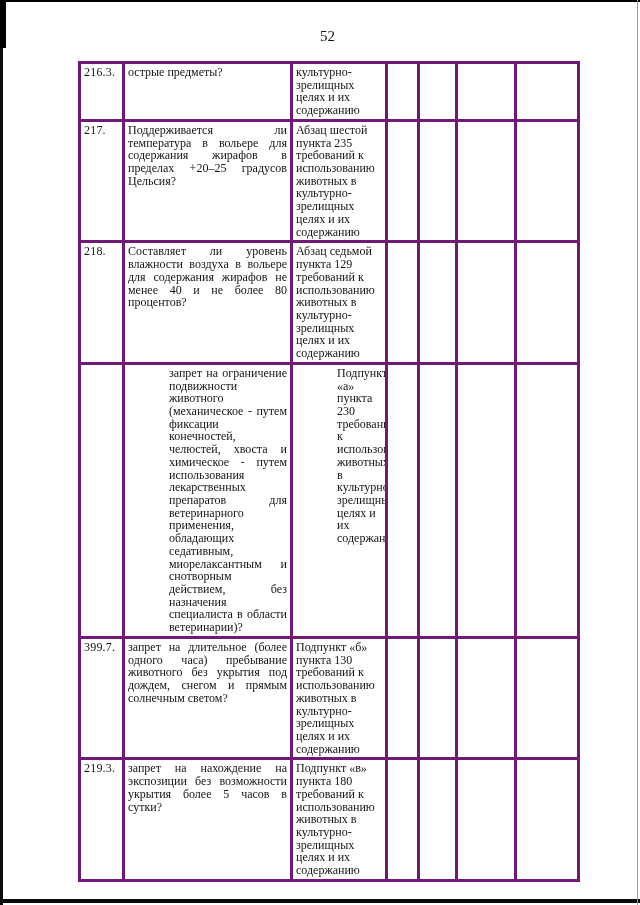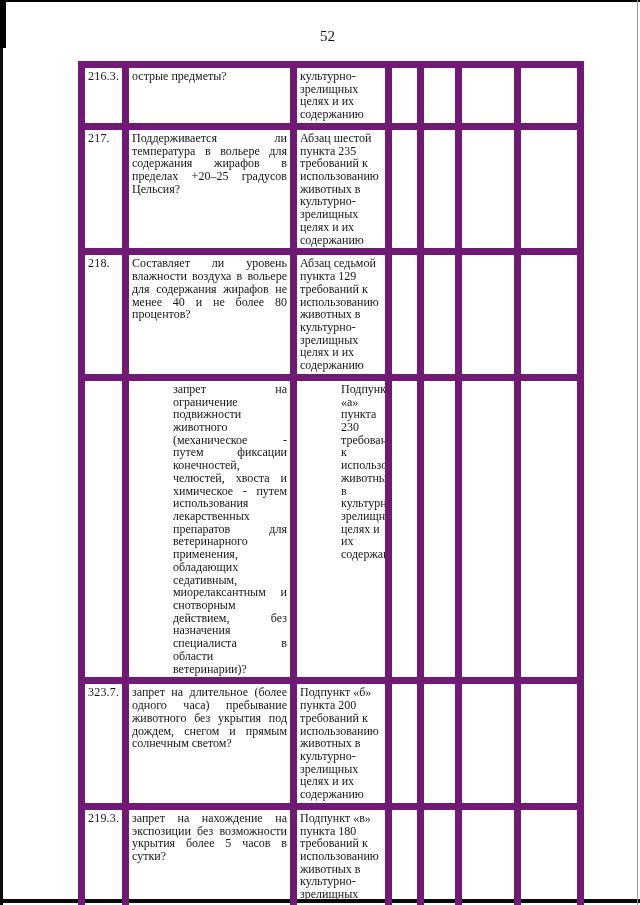--- a/index.html
+++ b/index.html
@@ -36,21 +36,21 @@
     position: absolute;
     left: 78px;
     top: 61px;
     width: 499px;
     border-collapse: collapse;
     table-layout: fixed;
     font-size: 12px;
     line-height: 1.06;
   }
   table.checklist td {
-    border: 7px solid #701a75;
+    border: 3px solid #701a75;
     vertical-align: top;
     padding: 2px 3px;
     overflow: hidden;
   }
   td.c-num  { padding-left: 6px; letter-spacing: 0.2px; }
   td.c-q    { text-align: justify; padding-left: 6px; padding-right: 5px; }
   td.c-ref  { text-align: left; padding-left: 2px; padding-right: 2px; }
   td.c-mark { text-align: center; }
 
   tr.r0 td { height: 50px; }
@@ -113,23 +113,23 @@
     <tr class="r4">
       <td class="c-num">219.1.</td>
       <td class="c-q">запрет на ограничение подвижности животного (механическое - путем фиксации конечностей, челюстей, хвоста и химическое - путем использования лекарственных препаратов для ветеринарного применения, обладающих седативным, миорелаксантным и снотворным действием, без назначения специалиста в области ветеринарии)?</td>
       <td class="c-ref">Подпункт «а» пункта 230 требований к использованию животных в культурно-зрелищных целях и их содержанию</td>
       <td class="c-mark"></td>
       <td class="c-mark"></td>
       <td class="c-mark"></td>
       <td class="c-mark"></td>
     </tr>
     <tr class="r5">
-      <td class="c-num">323.7.</td>
+      <td class="c-num">399.7.</td>
       <td class="c-q">запрет на длительное (более одного часа) пребывание животного без укрытия под дождем, снегом и прямым солнечным светом?</td>
-      <td class="c-ref">Подпункт «б» пункта 200 требований к использованию животных в культурно-зрелищных целях и их содержанию</td>
+      <td class="c-ref">Подпункт «б» пункта 130 требований к использованию животных в культурно-зрелищных целях и их содержанию</td>
       <td class="c-mark"></td>
       <td class="c-mark"></td>
       <td class="c-mark"></td>
       <td class="c-mark"></td>
     </tr>
     <tr class="r6">
       <td class="c-num">219.3.</td>
       <td class="c-q">запрет на нахождение на экспозиции без возможности укрытия более 5 часов в сутки?</td>
       <td class="c-ref">Подпункт «в» пункта 180 требований к использованию животных в культурно-зрелищных целях и их содержанию</td>
       <td class="c-mark"></td>

